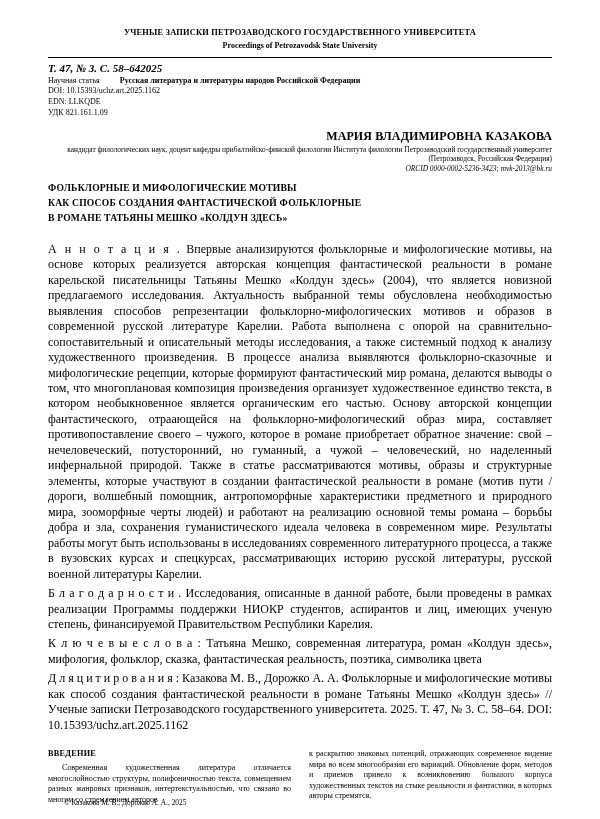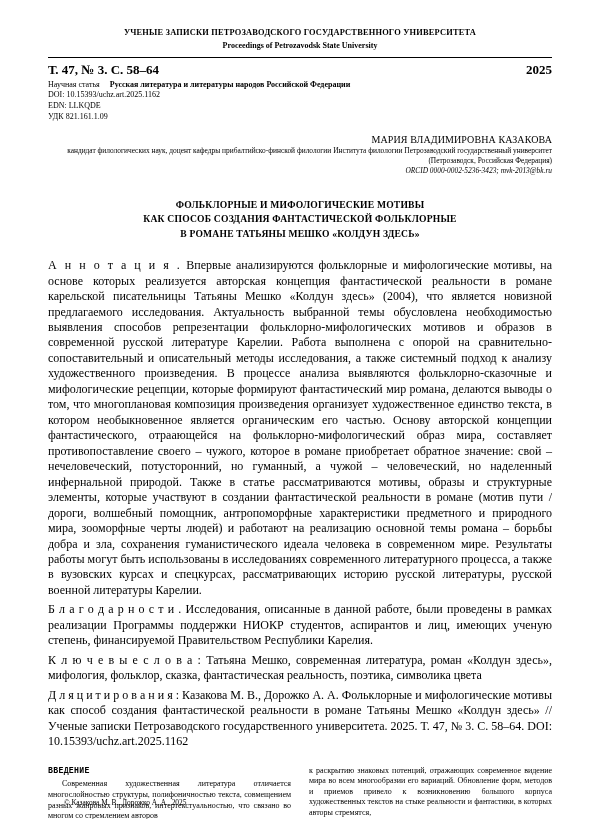--- a/index.html
+++ b/index.html
@@ -35,74 +35,75 @@
     font-weight: bold;
     margin-top: 2px;
   }
   .rule {
     border: 0;
     border-top: 1px solid #000;
     margin: 6px 0 4px 0;
   }
   .issue-row {
     display: flex;
-    justify-content: space-between;
+    justify-content: flex-start;
     align-items: baseline;
-    font-size: 13px;
+    font-size: 11px;
     font-weight: bold;
     margin-top: 3px;
+    font-style: italic;
   }
   .meta-block {
     font-size: 8px;
     line-height: 1.35;
     margin-top: 2px;
   }
   .article-type-row {
     display: flex;
-    gap: 10px;
+    gap: 20px;
     align-items: flex-start;
   }
   .article-type {
     font-size: 8px;
   }
   .section-name {
     font-size: 8px;
     font-weight: bold;
   }
   .doi-line, .edn-line, .udk-line {
     font-size: 8px;
   }
   .authors {
     margin-top: 10px;
     text-align: right;
     font-size: 7.4px;
     line-height: 1.33;
   }
   .author-name {
-    font-weight: normal;
-    font-size: 10px;
+    font-weight: bold;
+    font-size: 12px;
     letter-spacing: 0.1px;
   }
   .author-aff {
     font-size: 7.4px;
   }
   .author-orcid {
     font-style: italic;
     font-size: 7.4px;
   }
   .author-email {
     font-style: italic;
     font-size: 7.4px;
   }
   .author-block + .author-block {
     margin-top: 9px;
   }
   .paper-title {
-    margin-top: 22px;
-    text-align: center;
+    margin-top: 7px;
+    text-align: left;
     font-size: 9.6px;
     font-weight: bold;
     line-height: 1.55;
     letter-spacing: 0.2px;
   }
   .abstract {
     margin-top: 16px;
     font-size: 12px;
     line-height: 1.29;
     text-align: justify;
@@ -129,21 +130,20 @@
     text-align: justify;
   }
   .col {
     flex: 1 1 0;
   }
   .col h2 {
     font-size: 8.2px;
     font-weight: bold;
     margin: 0 0 3px 0;
     letter-spacing: 0.3px;
-    font-family: Liberation Mono, monospace;
   }
   .col p {
     margin: 0;
     text-indent: 14px;
   }
   .footer {
     position: absolute;
     left: 64px;
     bottom: 12px;
     font-size: 7.4px;

